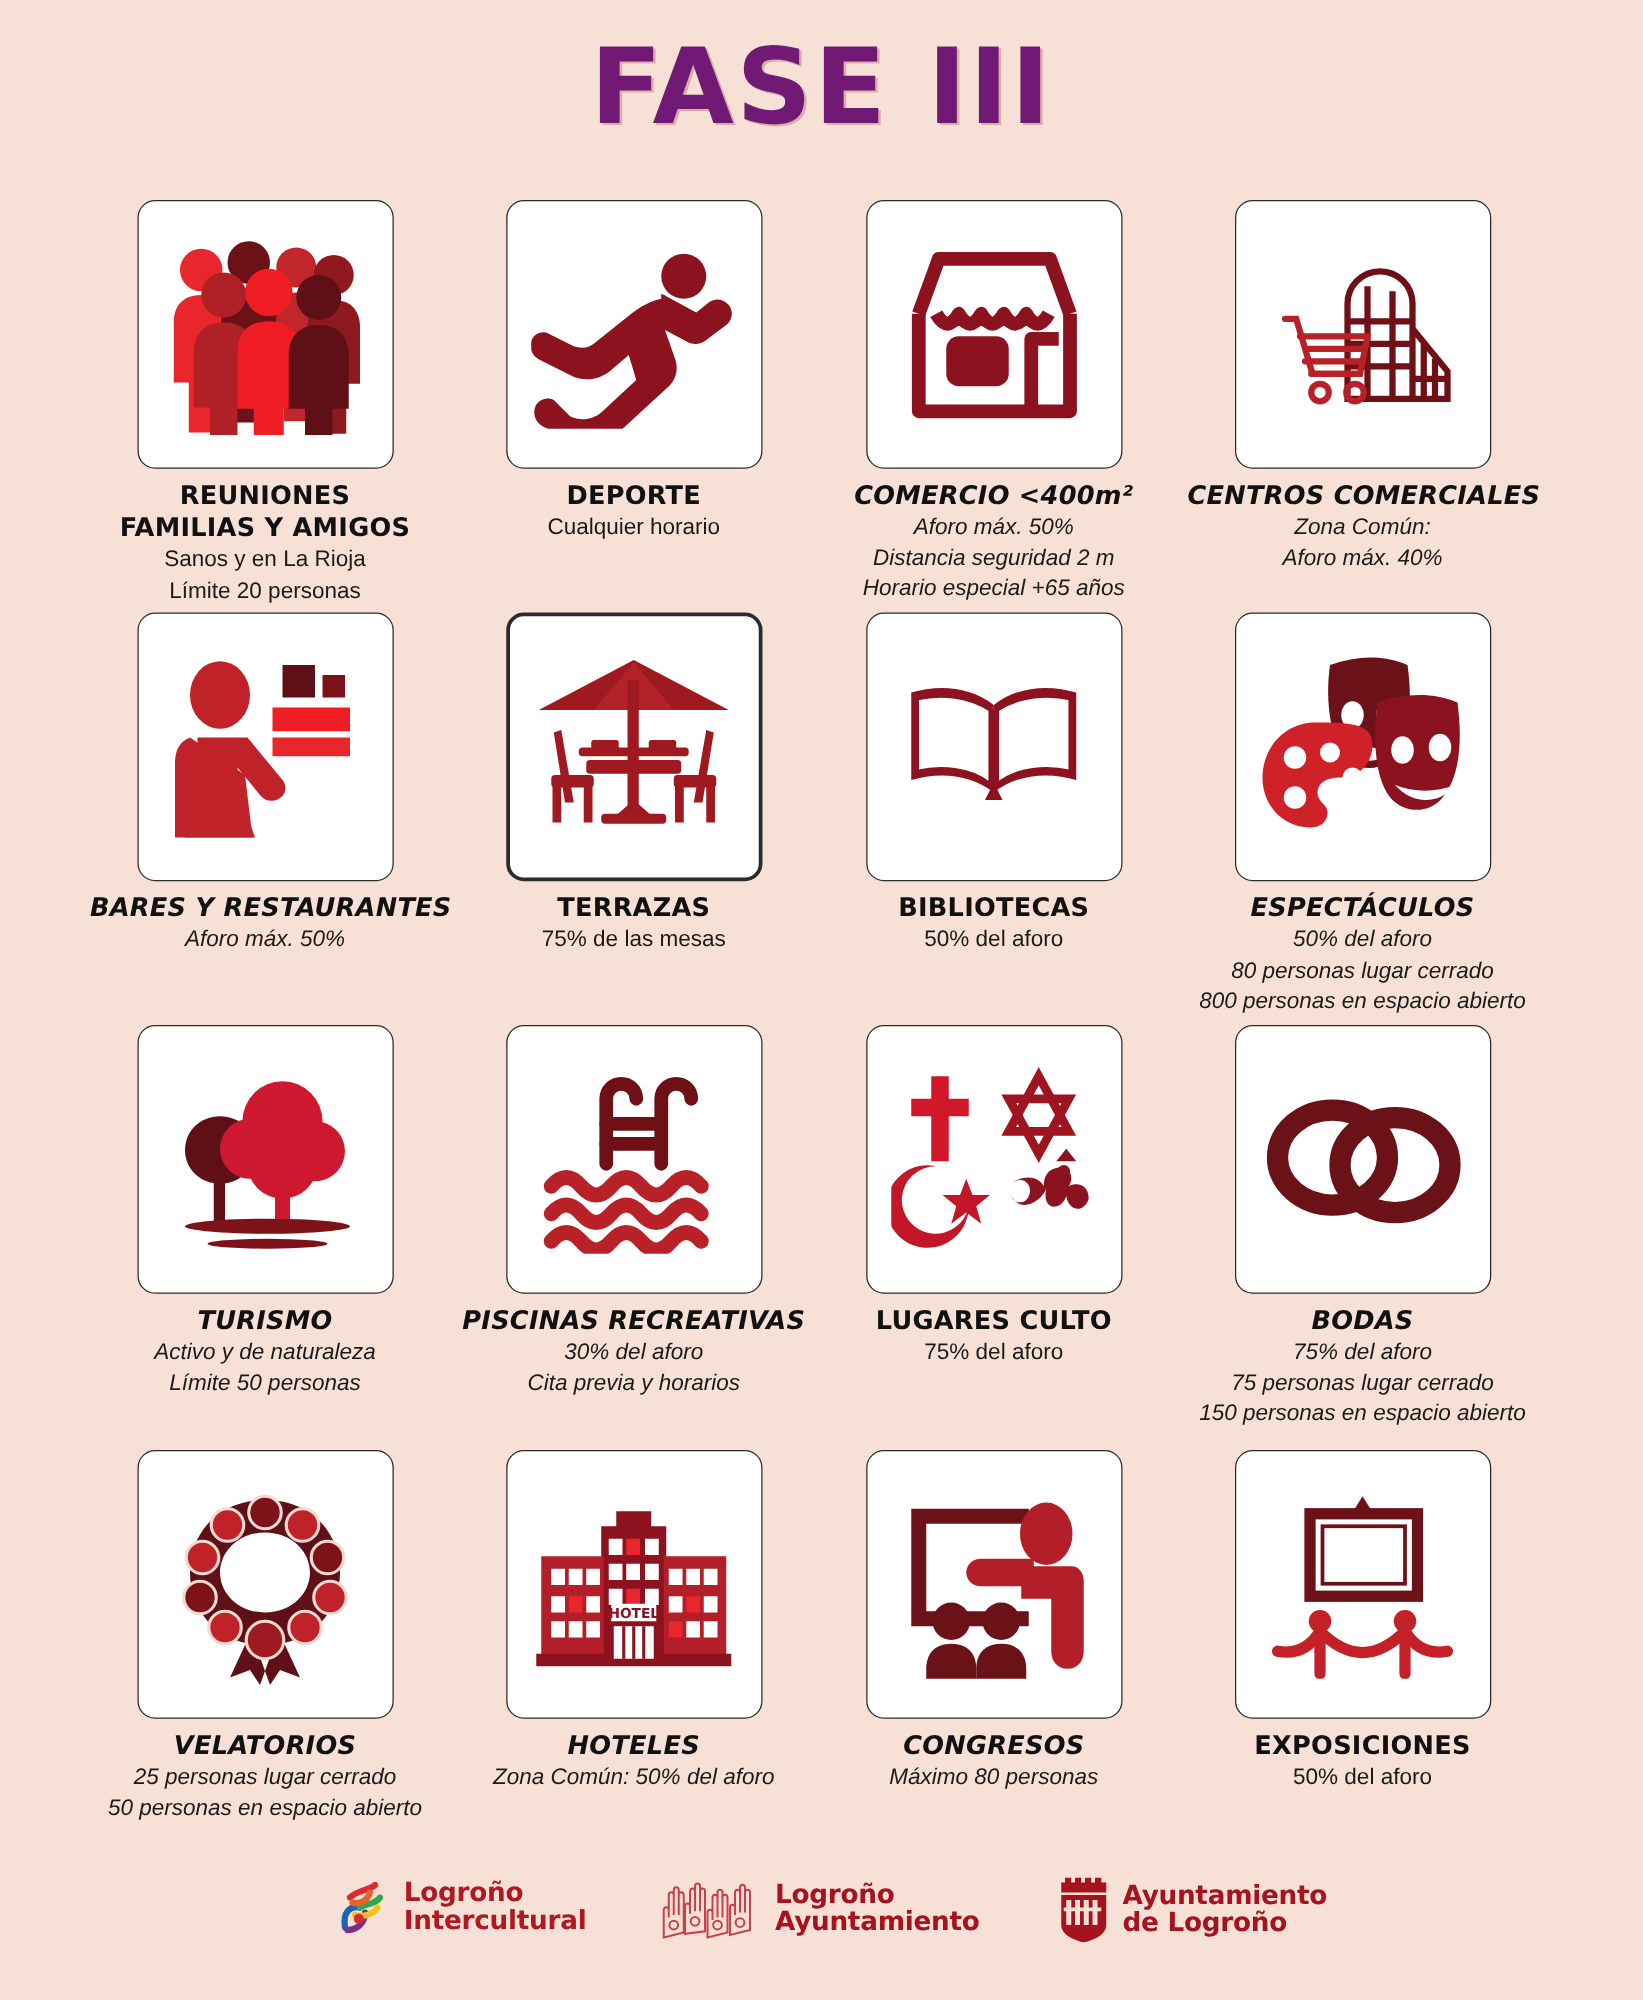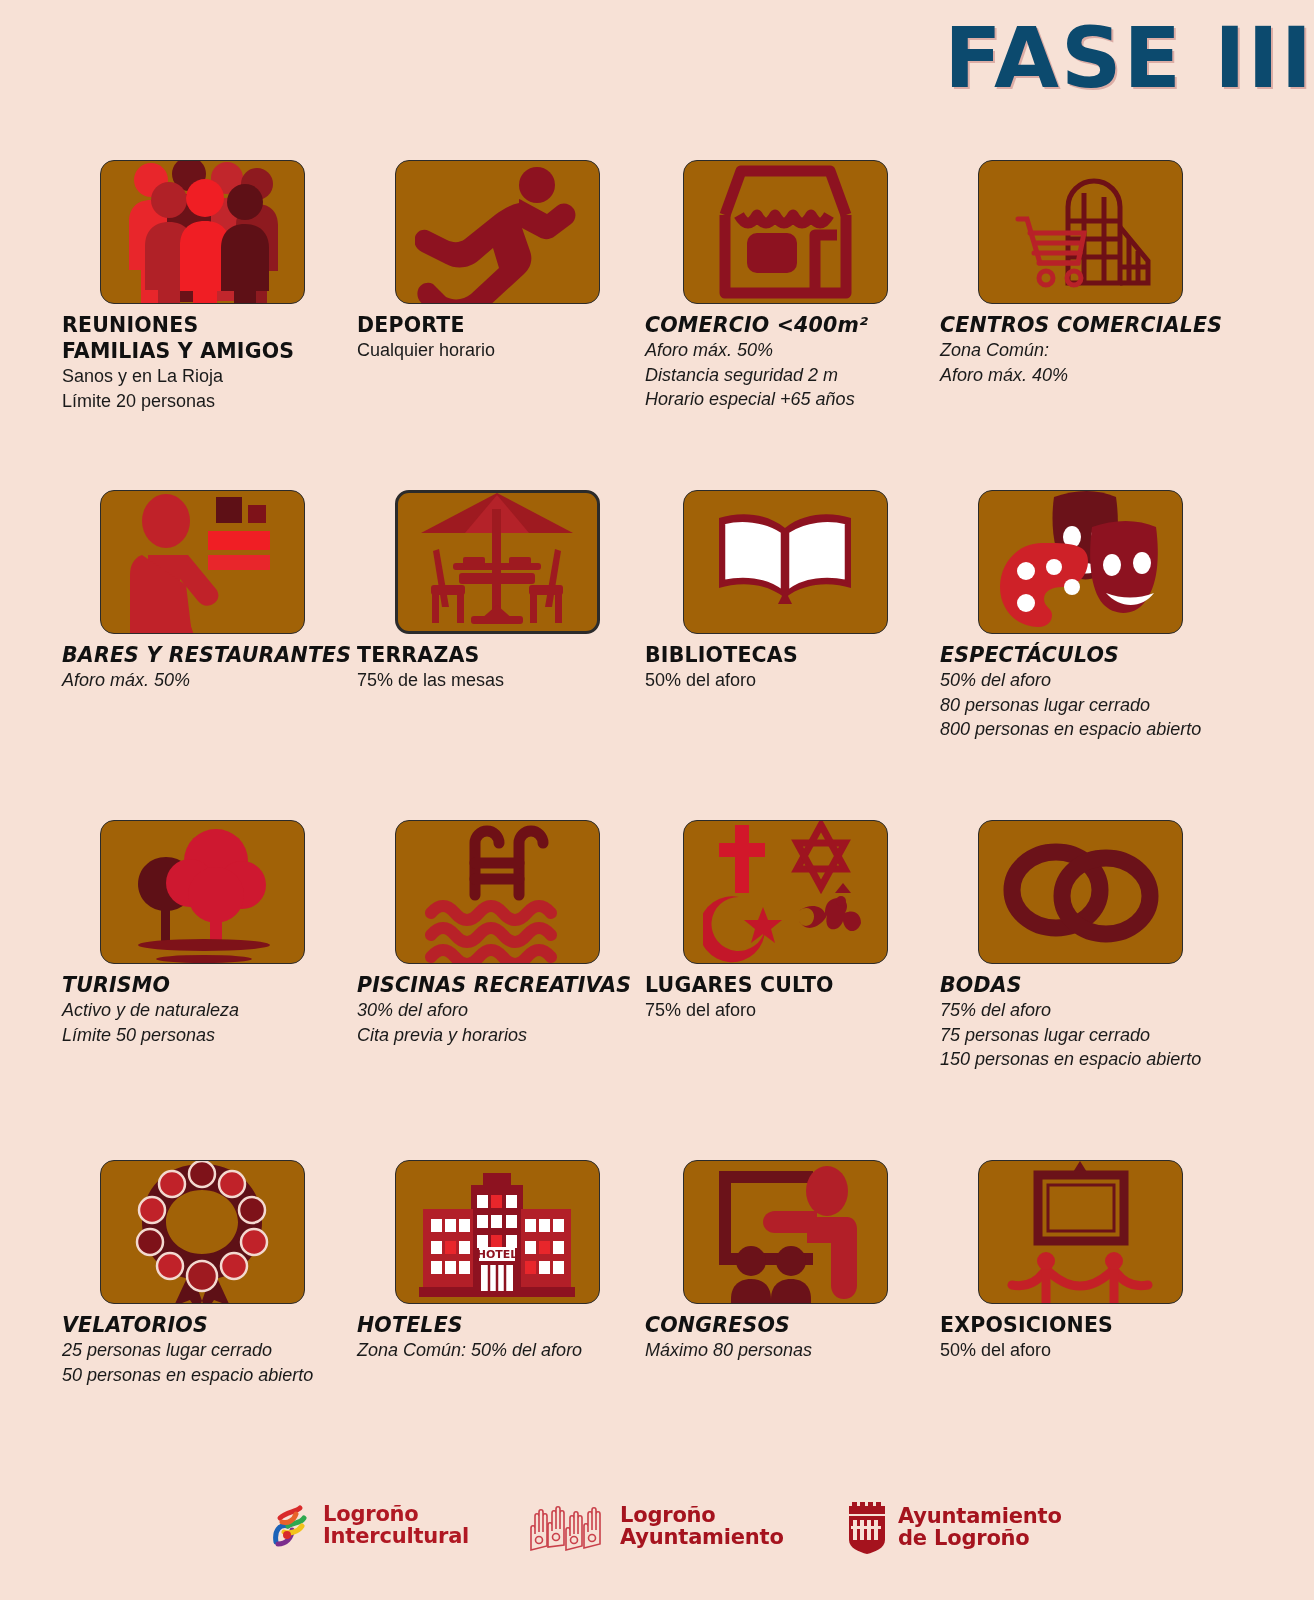--- a/index.html
+++ b/index.html
@@ -7,43 +7,43 @@
     width:1314px;height:1600px;
     background:#F7E1D6;
     font-family:"Liberation Sans", sans-serif;
     color:#1a1a1a;
     overflow:hidden;
     position:relative;
   }
   #poster{position:relative;width:1314px;height:1600px;}
 
   .title{
-    position:absolute;top:16px;left:0;width:100%;
-    text-align:right;
+    position:absolute;top:27px;left:0;width:100%;
+    text-align:center;
     font-size:84px;line-height:1;
     font-weight:bold;
     letter-spacing:2px;
-    color:#0c4a6e;
+    color:#701a75;
     font-family:"DejaVu Sans", sans-serif;
     text-shadow:2px 2px 0 rgba(141,16,20,.25);
   }
 
   .grid{position:absolute;top:160px;left:0;width:1314px;}
 
   .row{position:relative;width:1314px;}
-  .cell{position:absolute;top:0;width:280px;}
+  .cell{position:absolute;top:0;width:280px;text-align:center;margin-left:10px;}
   .cell.c0{left:62px;}
   .cell.c1{left:357px;}
   .cell.c2{left:645px;}
   .cell.c3{left:940px;}
 
   .card{
-    width:205px;height:144px;
+    width:205px;height:215px;
     margin:0 auto;
-    background:#a16207;
+    background:#ffffff;
     border:1.5px solid #2b2b2b;
     border-radius:14px;
     box-sizing:border-box;
     display:flex;align-items:center;justify-content:center;
     overflow:hidden;
   }
   .card.thick{border-width:3px;}
 
   .card svg{display:block;}
 

